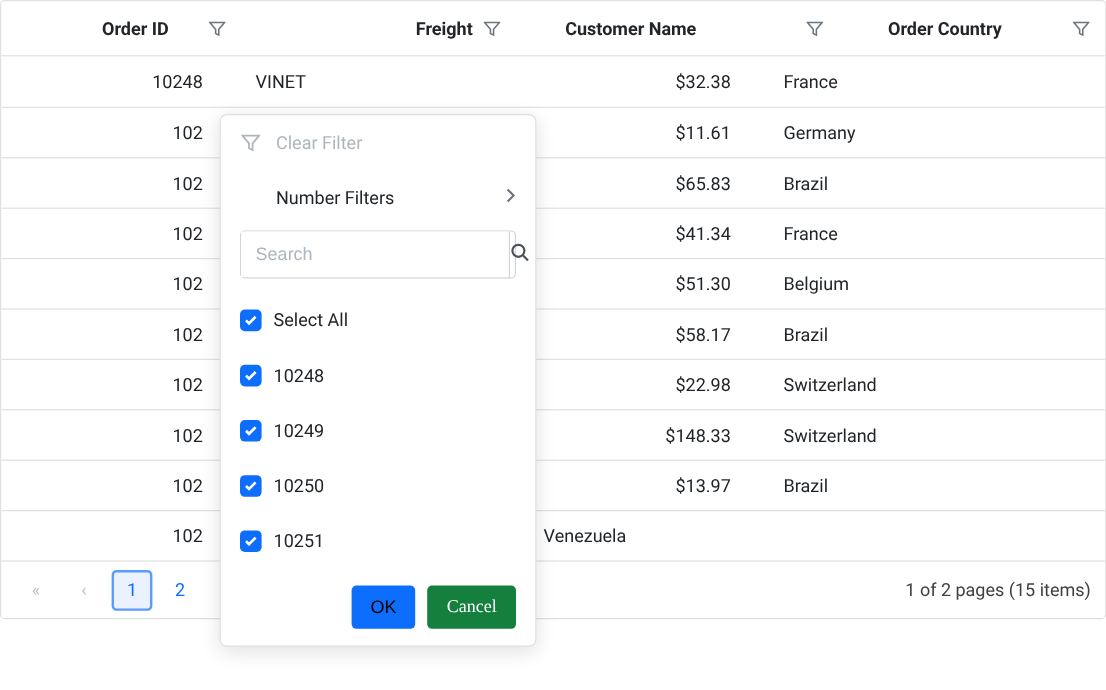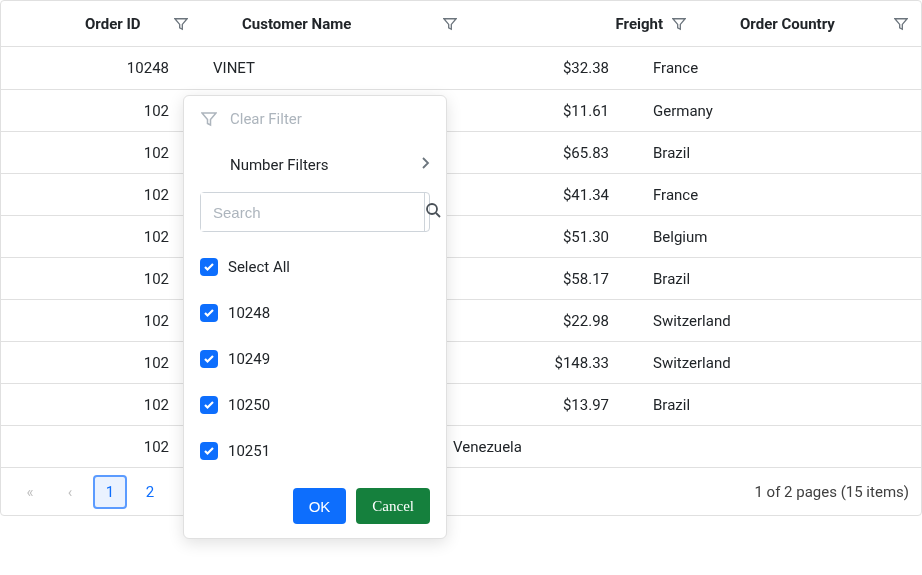--- a/index.html
+++ b/index.html
@@ -51,46 +51,46 @@
   .checklist { height: 230px; overflow-y: scroll; padding: 0 16px; }
   .checklist::-webkit-scrollbar{width:17px;}
   .checklist::-webkit-scrollbar-track{background:#f1f1f1;}
   .checklist::-webkit-scrollbar-thumb{background:#c1c1c1; }
   .checklist::-webkit-scrollbar-button{background:#f1f1f1;height:17px;display:block;border:1px solid #e0e0e0;}
   .check-item { display:flex; align-items:center; height:46px; gap:10px; }
   .cb { width:18px; height:18px; border-radius:4px; background:#0d6efd; display:flex; align-items:center;justify-content:center; color:#fff; cursor:pointer; flex-shrink:0;}
   .cb svg{width:12px;height:12px;}
   .popup-footer { display:flex; justify-content:flex-end; gap:10px; padding: 14px 16px; }
   .btn { height:36px; padding:0 16px; border:none; border-radius:4px; font-size:15px; cursor:pointer; }
-  .btn-primary { background:#0d6efd; color:#ffffff; }
+  .btn-primary { background:#0d6efd; color:#000000; }
   .btn-secondary { background:#15803d; color:#fff;font-family:Liberation Serif, serif; }
 </style>
 </head>
 <body>
 
 <div class="grid">
   <div class="header-row">
     <div class="col col-orderid">
       <span class="label">Order ID</span>
       <span class="filter-icon">
           <svg viewBox="0 0 16 16" fill="none" stroke="currentColor" stroke-width="1.5">
             <path d="M1 2h14l-5.5 6.5V14l-3-1.5V8.5L1 2z"></path>
           </svg>
         </span>
     </div>
+    <div class="col col-freight">
+      <span class="label">Freight</span>
+      <span class="filter-icon">
+          <svg viewBox="0 0 16 16" fill="none" stroke="currentColor" stroke-width="1.5">
+            <path d="M1 2h14l-5.5 6.5V14l-3-1.5V8.5L1 2z"></path>
+          </svg>
+        </span>
+    </div>
     <div class="col col-customer">
       <span class="label">Customer Name</span>
-      <span class="filter-icon">
-          <svg viewBox="0 0 16 16" fill="none" stroke="currentColor" stroke-width="1.5">
-            <path d="M1 2h14l-5.5 6.5V14l-3-1.5V8.5L1 2z"></path>
-          </svg>
-        </span>
-    </div>
-    <div class="col col-freight">
-      <span class="label">Freight</span>
       <span class="filter-icon">
           <svg viewBox="0 0 16 16" fill="none" stroke="currentColor" stroke-width="1.5">
             <path d="M1 2h14l-5.5 6.5V14l-3-1.5V8.5L1 2z"></path>
           </svg>
         </span>
     </div>
     <div class="col col-country">
       <span class="label">Order Country</span>
       <span class="filter-icon">
           <svg viewBox="0 0 16 16" fill="none" stroke="currentColor" stroke-width="1.5">

